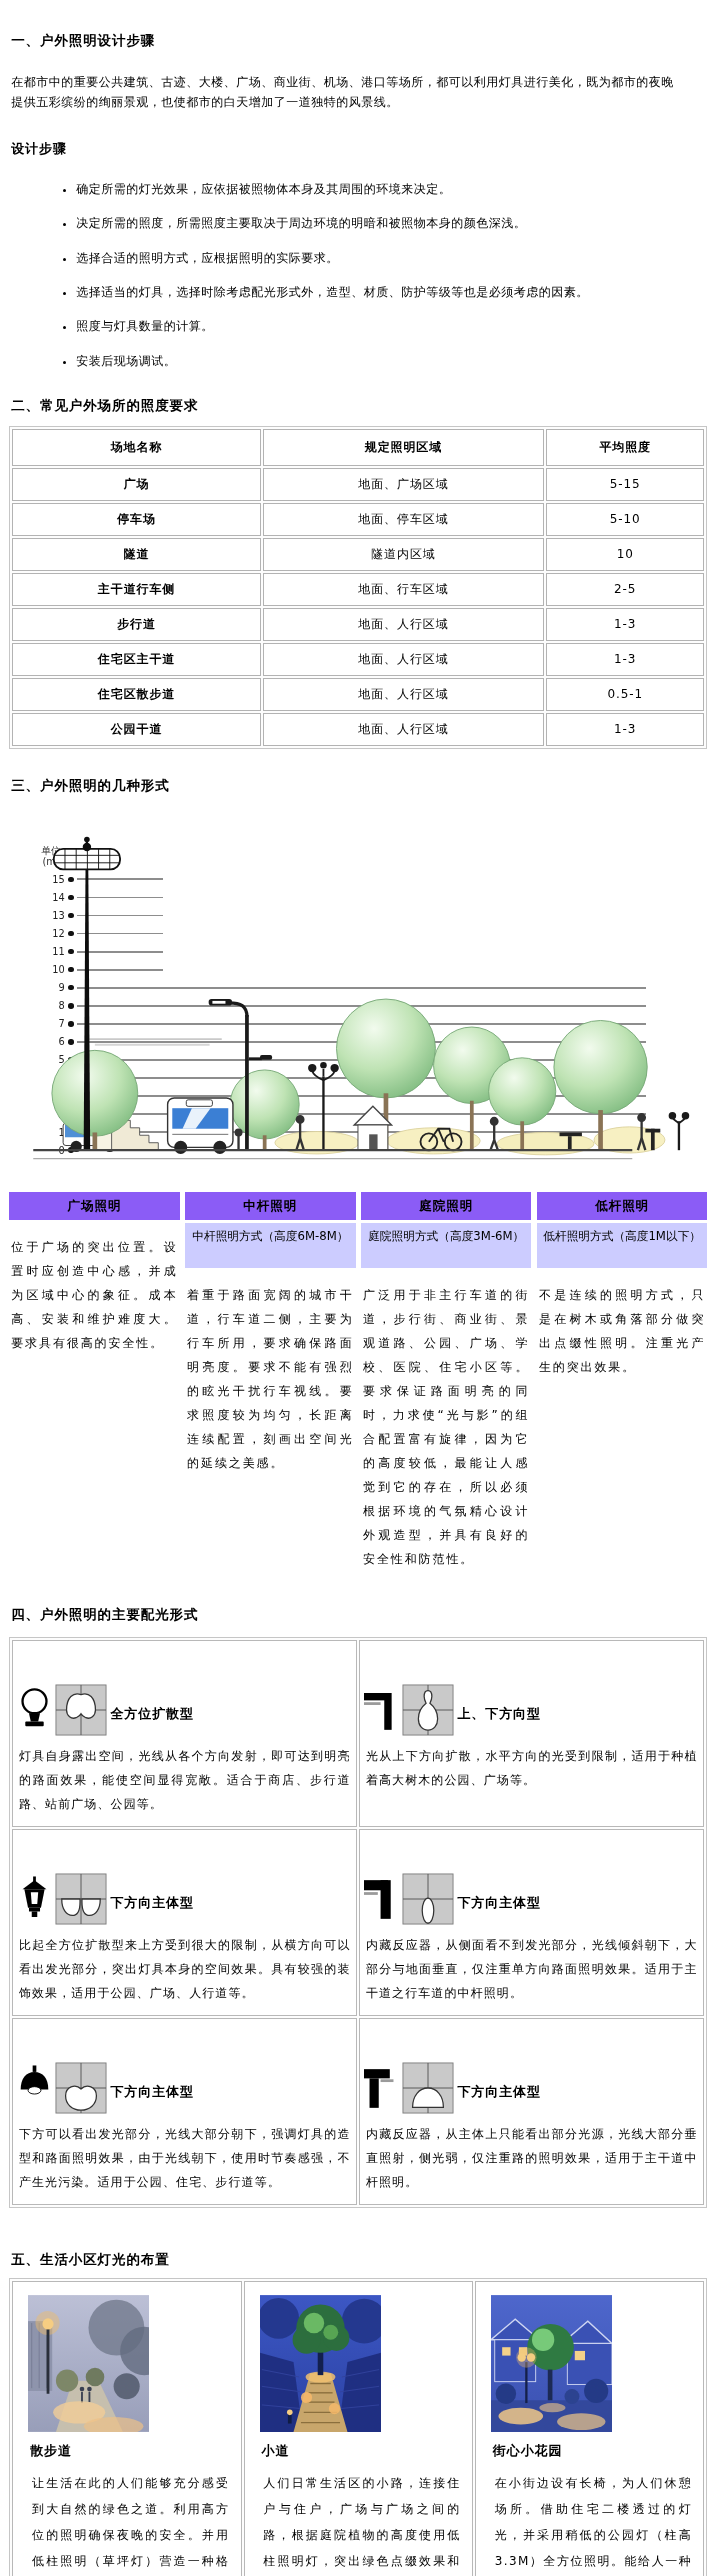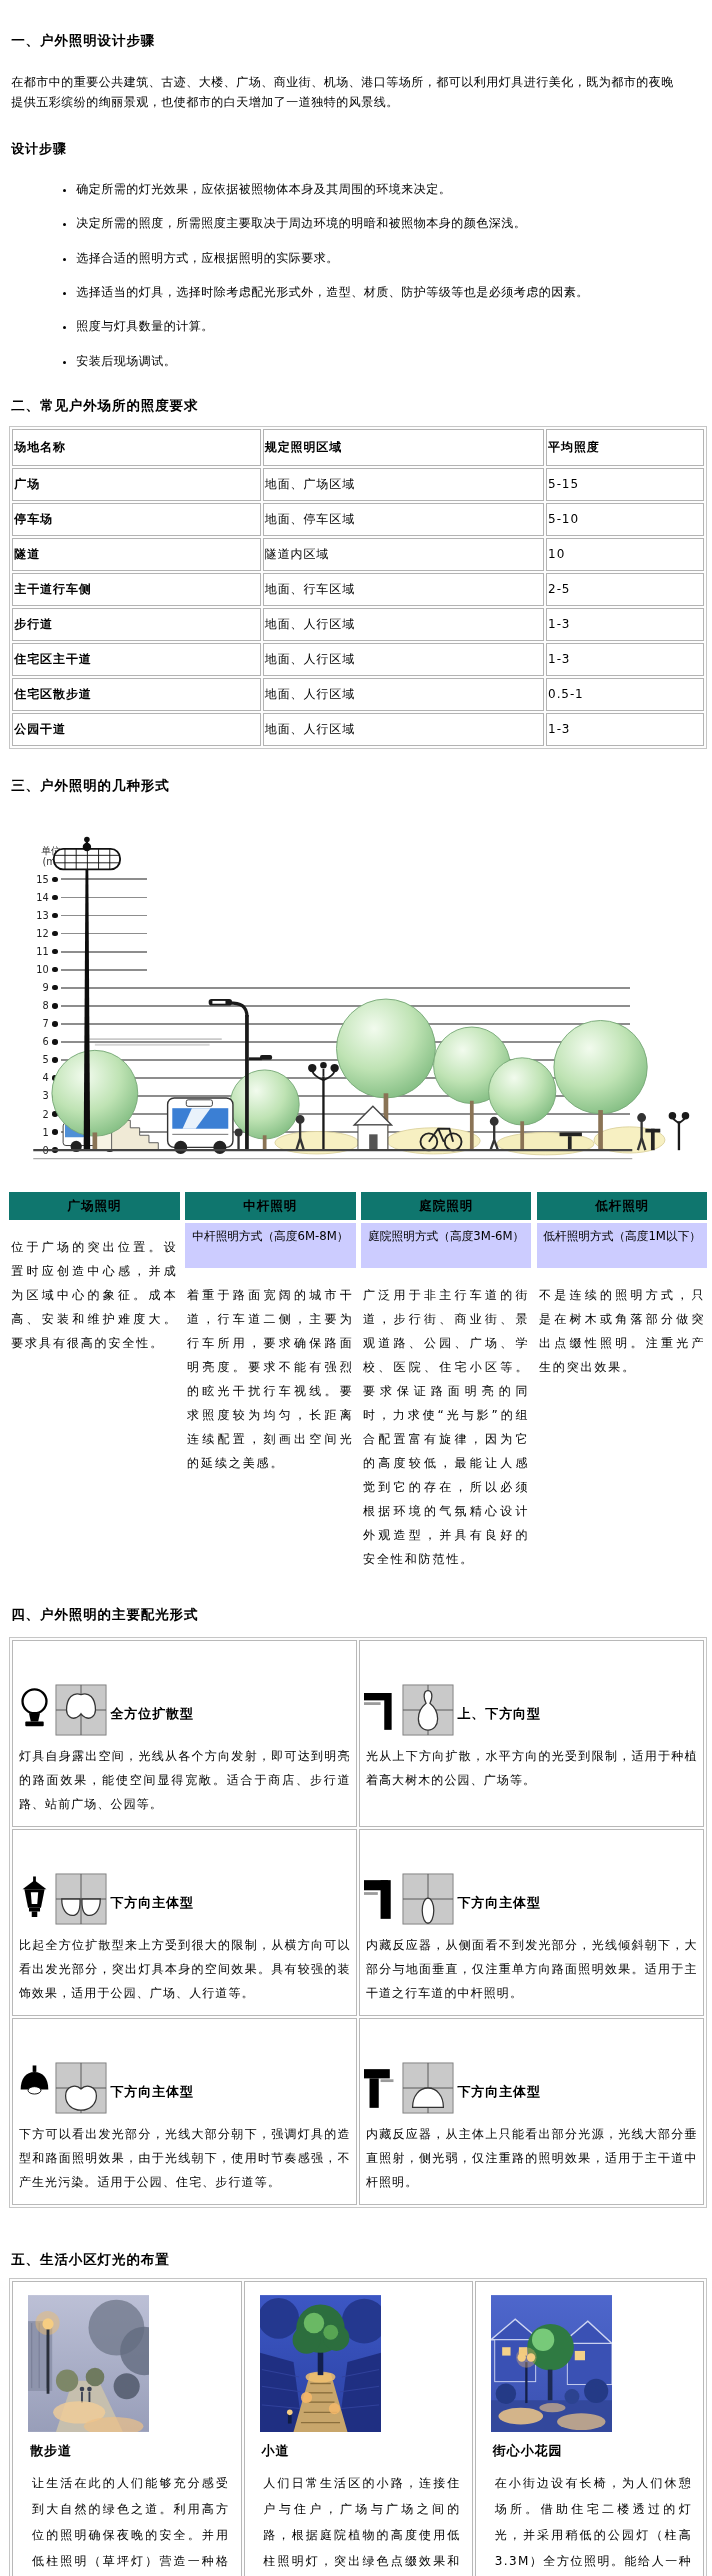--- a/index.html
+++ b/index.html
@@ -13,40 +13,40 @@
   #h1{padding-top:32px;}
   .intro{width:663px;line-height:20px;margin:22.4px 0 0 1.9px;letter-spacing:0.5px;}
   .sub-h{font-size:13px;font-weight:bold;margin:28px 0 0 1.9px;letter-spacing:0.9px;}
   ul.steps{margin:18.7px 0 0 0;padding-left:67px;}
   ul.steps li{line-height:24px;margin-bottom:10.3px;letter-spacing:0.5px;}
   ul.steps li::marker{font-size:10.3px;}
 
   
   table.t1{border-collapse:separate;border-spacing:2.8px;width:698px;margin:11.2px 0 0 0;
     border:1.9px solid #c6c6c6;background:#fdfdfd;}
-  table.t1 td,table.t1 th{border:0.9px solid #b3b3b3;text-align:left;height:29px;
+  table.t1 td,table.t1 th{border:0.9px solid #b3b3b3;text-align:center;height:29px;
     font-size:12px;background:#fff;letter-spacing:0.9px;}
   table.t1 th{font-weight:bold;height:33px;}
   td.bold{font-weight:bold;}
 
   
   .illus{position:relative;width:697px;height:349px;margin:37px 0 0 0;}
   .unit{position:absolute;left:32px;top:13px;font-size:9.8px;color:#333;line-height:11.2px;text-align:center;}
-  .scale{position:absolute;left:17px;top:43px;height:280px;display:flex;flex-direction:column;justify-content:space-between;z-index:1;}
+  .scale{position:absolute;left:33px;top:43px;height:280px;display:flex;flex-direction:column;justify-content:space-between;z-index:1;}
   .srow{display:flex;align-items:center;height:9.3px;}
   .slabel{width:22.4px;text-align:right;font-size:9.8px;color:#222;padding-right:3.7px;}
   .sdot{width:5.6px;height:5.6px;border-radius:50%;background:#111;margin-right:2.8px;flex:0 0 auto;}
   .sline{height:1.9px;background:#8d8d8d;flex:0 0 auto;}
   .sline.short{width:86px;}
   .sline.long{width:569px;}
   .illus svg.scene{position:absolute;left:0;top:0;z-index:2;}
 
   
   .forms{display:grid;grid-template-columns:repeat(4,1fr);column-gap:5.6px;width:698px;margin:11.2px 0 0 0;}
-  .form-h{background:#0f766e;font-weight:bold;font-size:12.6px;text-align:center;
+  .form-h{background:#8b5cf6;font-weight:bold;font-size:12.6px;text-align:center;
     height:28px;line-height:28px;letter-spacing:0.9px;}
   .form-sub{background:#ccccff;text-align:center;margin-top:2.8px;min-height:45px;
     line-height:22.4px;padding:1.9px 3.7px;box-sizing:border-box;font-size:11.7px;}
   .form-body{margin-top:15px;line-height:24px;letter-spacing:1.9px;text-align:justify;
     padding:0 1.9px;font-size:12px;}
 
   
   table.t3{border-collapse:separate;border-spacing:2.8px;width:698px;margin:13px 0 0 0;
     border:1.9px solid #c6c6c6;background:#fdfdfd;table-layout:fixed;}
   table.t3 td{border:0.9px solid #b8b8b8;background:#fff;vertical-align:top;padding:3.7px 5.6px 9.3px 3.7px;}

